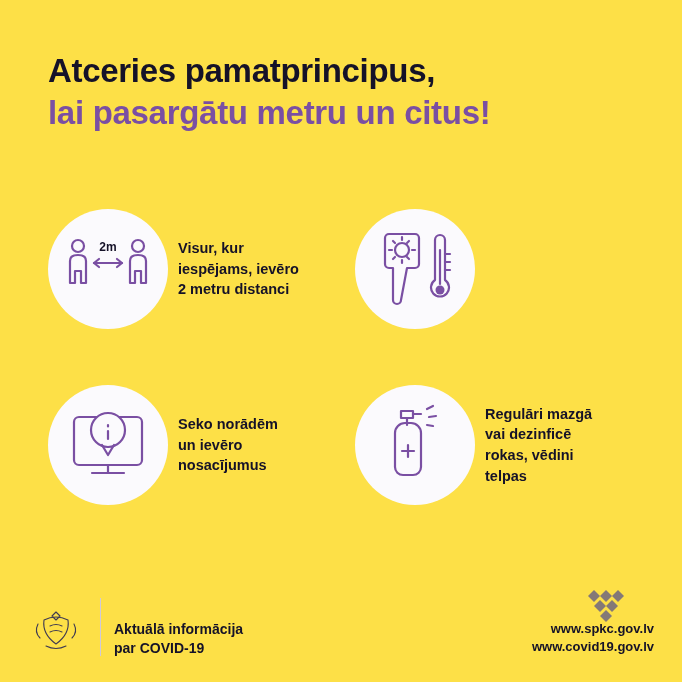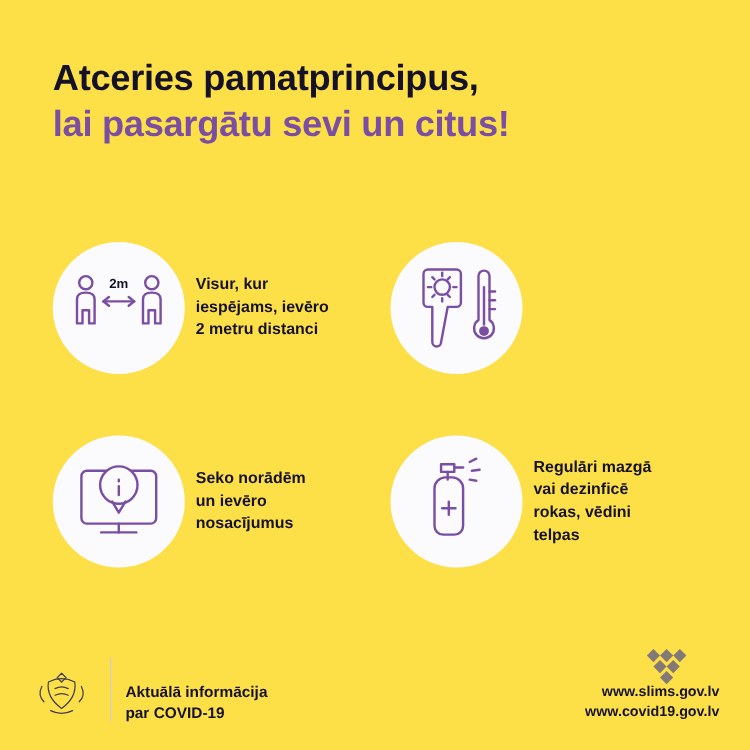--- a/index.html
+++ b/index.html
@@ -42,21 +42,21 @@
     color: #7a4fa3;
     letter-spacing: -0.3px;
     line-height: 1.28;
     margin: 0;
   }
 
   
   .tips {
     position: absolute;
     left: 48px;
-    top: 192px;
+    top: 181px;
     width: 600px;
     display: grid;
     grid-template-columns: 1fr 1fr;
     grid-template-rows: 176px 176px;
     column-gap: 14px;
     row-gap: 0px;
   }
   .tip {
     display: flex;
     align-items: center;
@@ -130,21 +130,21 @@
     display: block;
   }
 </style>
 </head>
 <body>
 
 <div class="poster">
 
   <div class="heading">
     <div class="line1">Atceries pamatprincipus,</div>
-    <div class="line2">lai pasargātu sevi un citus!</div>
+    <div class="line2">lai pasargātu metru un citus!</div>
   </div>
 
   <div class="tips">
 
     <div class="tip">
       <div class="iconwrap">
         <svg width="92" height="78" viewBox="0 0 92 78">
           <g fill="none" stroke="#7a4fa3" stroke-width="2.2" stroke-linecap="round" stroke-linejoin="round">
 
             <circle cx="16" cy="16" r="6"></circle>
@@ -260,17 +260,17 @@
       <path d="M28 4 l6 6 l-6 6 l-6 -6 z"></path>
       <path d="M40 4 l6 6 l-6 6 l-6 -6 z"></path>
       <path d="M52 4 l6 6 l-6 6 l-6 -6 z"></path>
       <path d="M34 14 l6 6 l-6 6 l-6 -6 z"></path>
       <path d="M46 14 l6 6 l-6 6 l-6 -6 z"></path>
       <path d="M40 24 l6 6 l-6 6 l-6 -6 z"></path>
     </g>
   </svg>
 
   <div class="footer-links">
-    <a href="#">www.slims.gov.lv</a>
+    <a href="#">www.spkc.gov.lv</a>
     <a href="#">www.covid19.gov.lv</a>
   </div>
 
 </div>
 
 </body></html>

